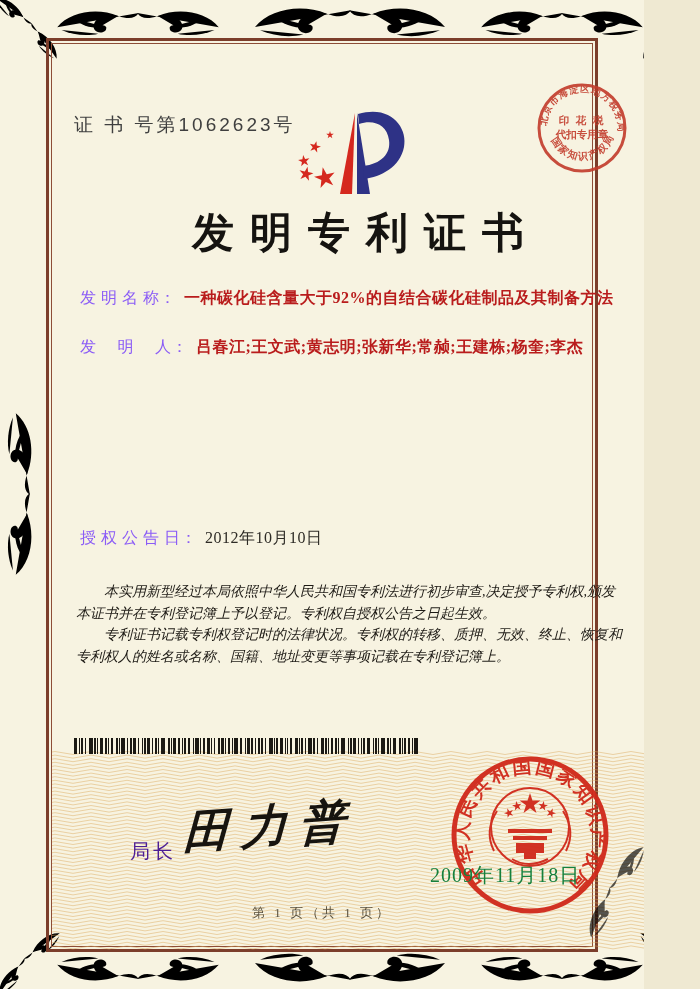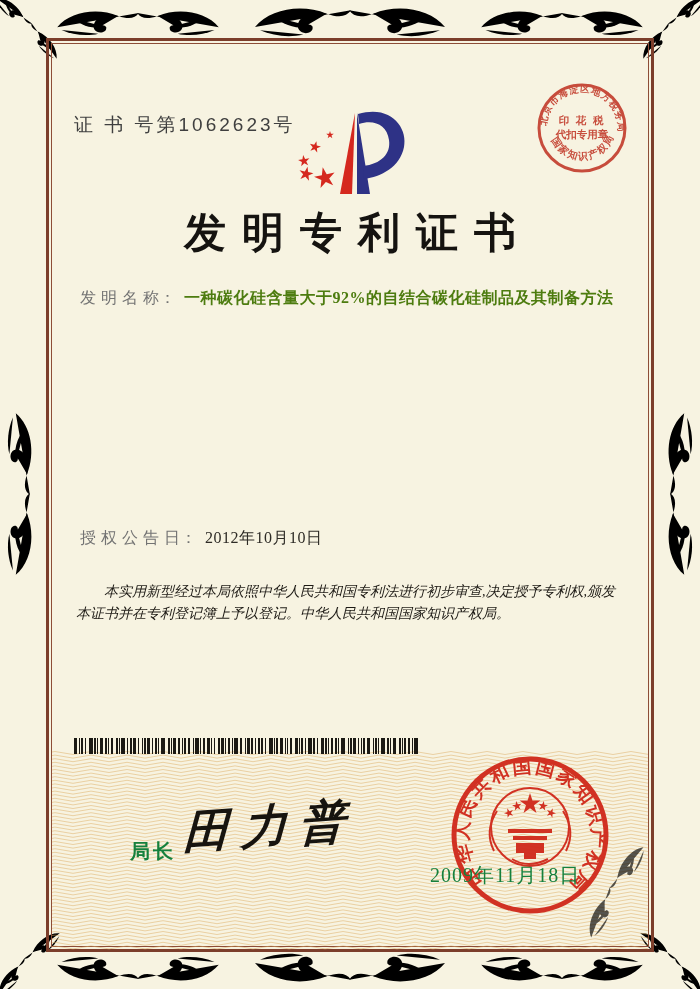--- a/index.html
+++ b/index.html
@@ -1,51 +1,51 @@
 <!DOCTYPE html>
 <html><head>
 <meta charset="utf-8">
 <style>
   html,body{margin:0;padding:0;}
   body{width:700px;height:989px;overflow:hidden;background:#efe9d2;
        font-family:"Liberation Serif","DejaVu Serif",serif;}
-  .page{position:relative;width:700px;height:989px;background:#f7f3e1;overflow:hidden;}
+  .page{position:relative;width:644px;height:989px;background:#f7f3e1;overflow:hidden;}
 
   
   .orn{position:absolute;color:#a2593c;}
   .orn.gold{color:#c9a050;opacity:.65;}
 
   
   .frame{position:absolute;left:46px;top:38px;right:46px;bottom:37px;
          border:3px solid #7c3e2b;}
   .frame-inner{position:absolute;inset:2px;border:1px solid #8d4d37;}
 
   
   #waves{position:absolute;left:52px;top:750px;width:596px;height:200px;}
   #waves path{fill:none;stroke:#dcab5f;stroke-width:.9;opacity:.55;}
 
   .certno{position:absolute;left:74px;top:112px;font-size:19px;letter-spacing:3px;
           color:#3f3f3f;font-family:"Liberation Sans","DejaVu Sans",sans-serif;}
 
   .title{position:absolute;left:0;top:205px;width:100%;text-align:center;
-         font-size:42px;font-weight:700;color:#151310;letter-spacing:16px;text-indent:16px;}
+         font-size:42px;font-weight:700;color:#151310;letter-spacing:16px;text-indent:16px;padding-left:36px;}
 
   .field{position:absolute;left:80px;width:550px;font-size:16px;color:#2e2b26;
          white-space:nowrap;letter-spacing:.5px;}
-  .flabel{color:#737373;margin-right:8px;margin-top:22px;}
-  .fvalue.strong{font-weight:700;color:#4d7c0f;}
+  .flabel{color:#8b5cf6;margin-right:8px;margin-top:22px;}
+  .fvalue.strong{font-weight:700;color:#b91c1c;}
 
   .bodytext{position:absolute;left:76px;top:581px;width:552px;font-size:14px;
             line-height:21.5px;color:#1d1a15;font-style:italic;}
   .bodytext p{margin:0;text-indent:2em;}
 
   #barcode{position:absolute;left:74px;top:738px;width:346px;height:16px;}
   #barcode rect{fill:#1b1914;}
 
-  .director{position:absolute;left:130px;top:838px;font-size:20px;letter-spacing:3px;color:#15803d;font-weight:bold;}
+  .director{position:absolute;left:130px;top:838px;font-size:20px;letter-spacing:3px;color:#4c1d95;}
   .signature{position:absolute;left:183px;top:796px;font-size:46px;font-weight:700;
              font-style:italic;color:#17140f;letter-spacing:12px;
              transform:rotate(-4deg) skewX(-6deg);}
 
   .seal{position:absolute;left:450px;top:755px;width:160px;height:160px;opacity:.95;}
   .seal .ring{fill:none;stroke:#d0281a;stroke-width:5;}
   .seal text{fill:#d0281a;font-weight:700;}
   .seal .red{fill:#d0281a;}
   .seal .wheat{fill:none;stroke:#d0281a;stroke-width:2;}
 
@@ -204,26 +204,30 @@
     <text font-size="10" letter-spacing="1.5"><textPath href="#stampBottom" startOffset="4">国家知识产权局</textPath></text>
     <text x="46" y="42" text-anchor="middle" font-size="10.5" letter-spacing="2">印 花 税</text>
     <text x="46" y="56" text-anchor="middle" font-size="10.5">代扣专用章</text>
   </svg>
 
   <div class="title">发明专利证书</div>
 
   <div class="field" style="top:288px">
     <span class="flabel">发 明 名 称：</span><span class="fvalue strong">一种碳化硅含量大于92%的自结合碳化硅制品及其制备方法</span>
   </div>
+  <div class="field" style="top:337px">
+    <span class="flabel">发　 明　 人：</span><span class="fvalue strong">吕春江;王文武;黄志明;张新华;常赪;王建栋;杨奎;李杰</span>
+  </div>
   <div class="field" style="top:528px">
     <span class="flabel">授 权 公 告 日：</span><span class="fvalue">2012年10月10日</span>
   </div>
 
   <div class="bodytext">
-    <p>本实用新型经过本局依照中华人民共和国专利法进行初步审查,决定授予专利权,颁发本证书并在专利登记簿上予以登记。中华人民共和国国家知识产权局。</p>
+    <p>本实用新型经过本局依照中华人民共和国专利法进行初步审查,决定授予专利权,颁发本证书并在专利登记簿上予以登记。专利权自授权公告之日起生效。</p>
+    <p>专利证书记载专利权登记时的法律状况。专利权的转移、质押、无效、终止、恢复和专利权人的姓名或名称、国籍、地址变更等事项记载在专利登记簿上。</p>
   </div>
 
   <svg id="barcode" viewBox="0 0 346 16" preserveAspectRatio="none">
       <rect x="0" y="0" width="3" height="16"></rect>
       <rect x="5" y="0" width="1" height="16"></rect>
       <rect x="7" y="0" width="2" height="16"></rect>
       <rect x="11" y="0" width="1" height="16"></rect>
       <rect x="15" y="0" width="4" height="16"></rect>
       <rect x="20" y="0" width="2" height="16"></rect>
       <rect x="23" y="0" width="1" height="16"></rect>
@@ -337,14 +341,15 @@
         <path d="M74 98 h12 v6 h-12 z"></path>
       </g>
       <path class="wheat" d="M44 96 q-10 -20 3 -40"></path>
       <path class="wheat" d="M116 96 q10 -20 -3 -40"></path>
       <path class="wheat" d="M62 104 q16 10 36 0"></path>
     </g>
   </svg>
 
   <div class="issue-date">2009年11月18日</div>
 
+  <div class="footer">第 1 页（共 1 页）</div>
 
 </div>
 
 </body></html>

